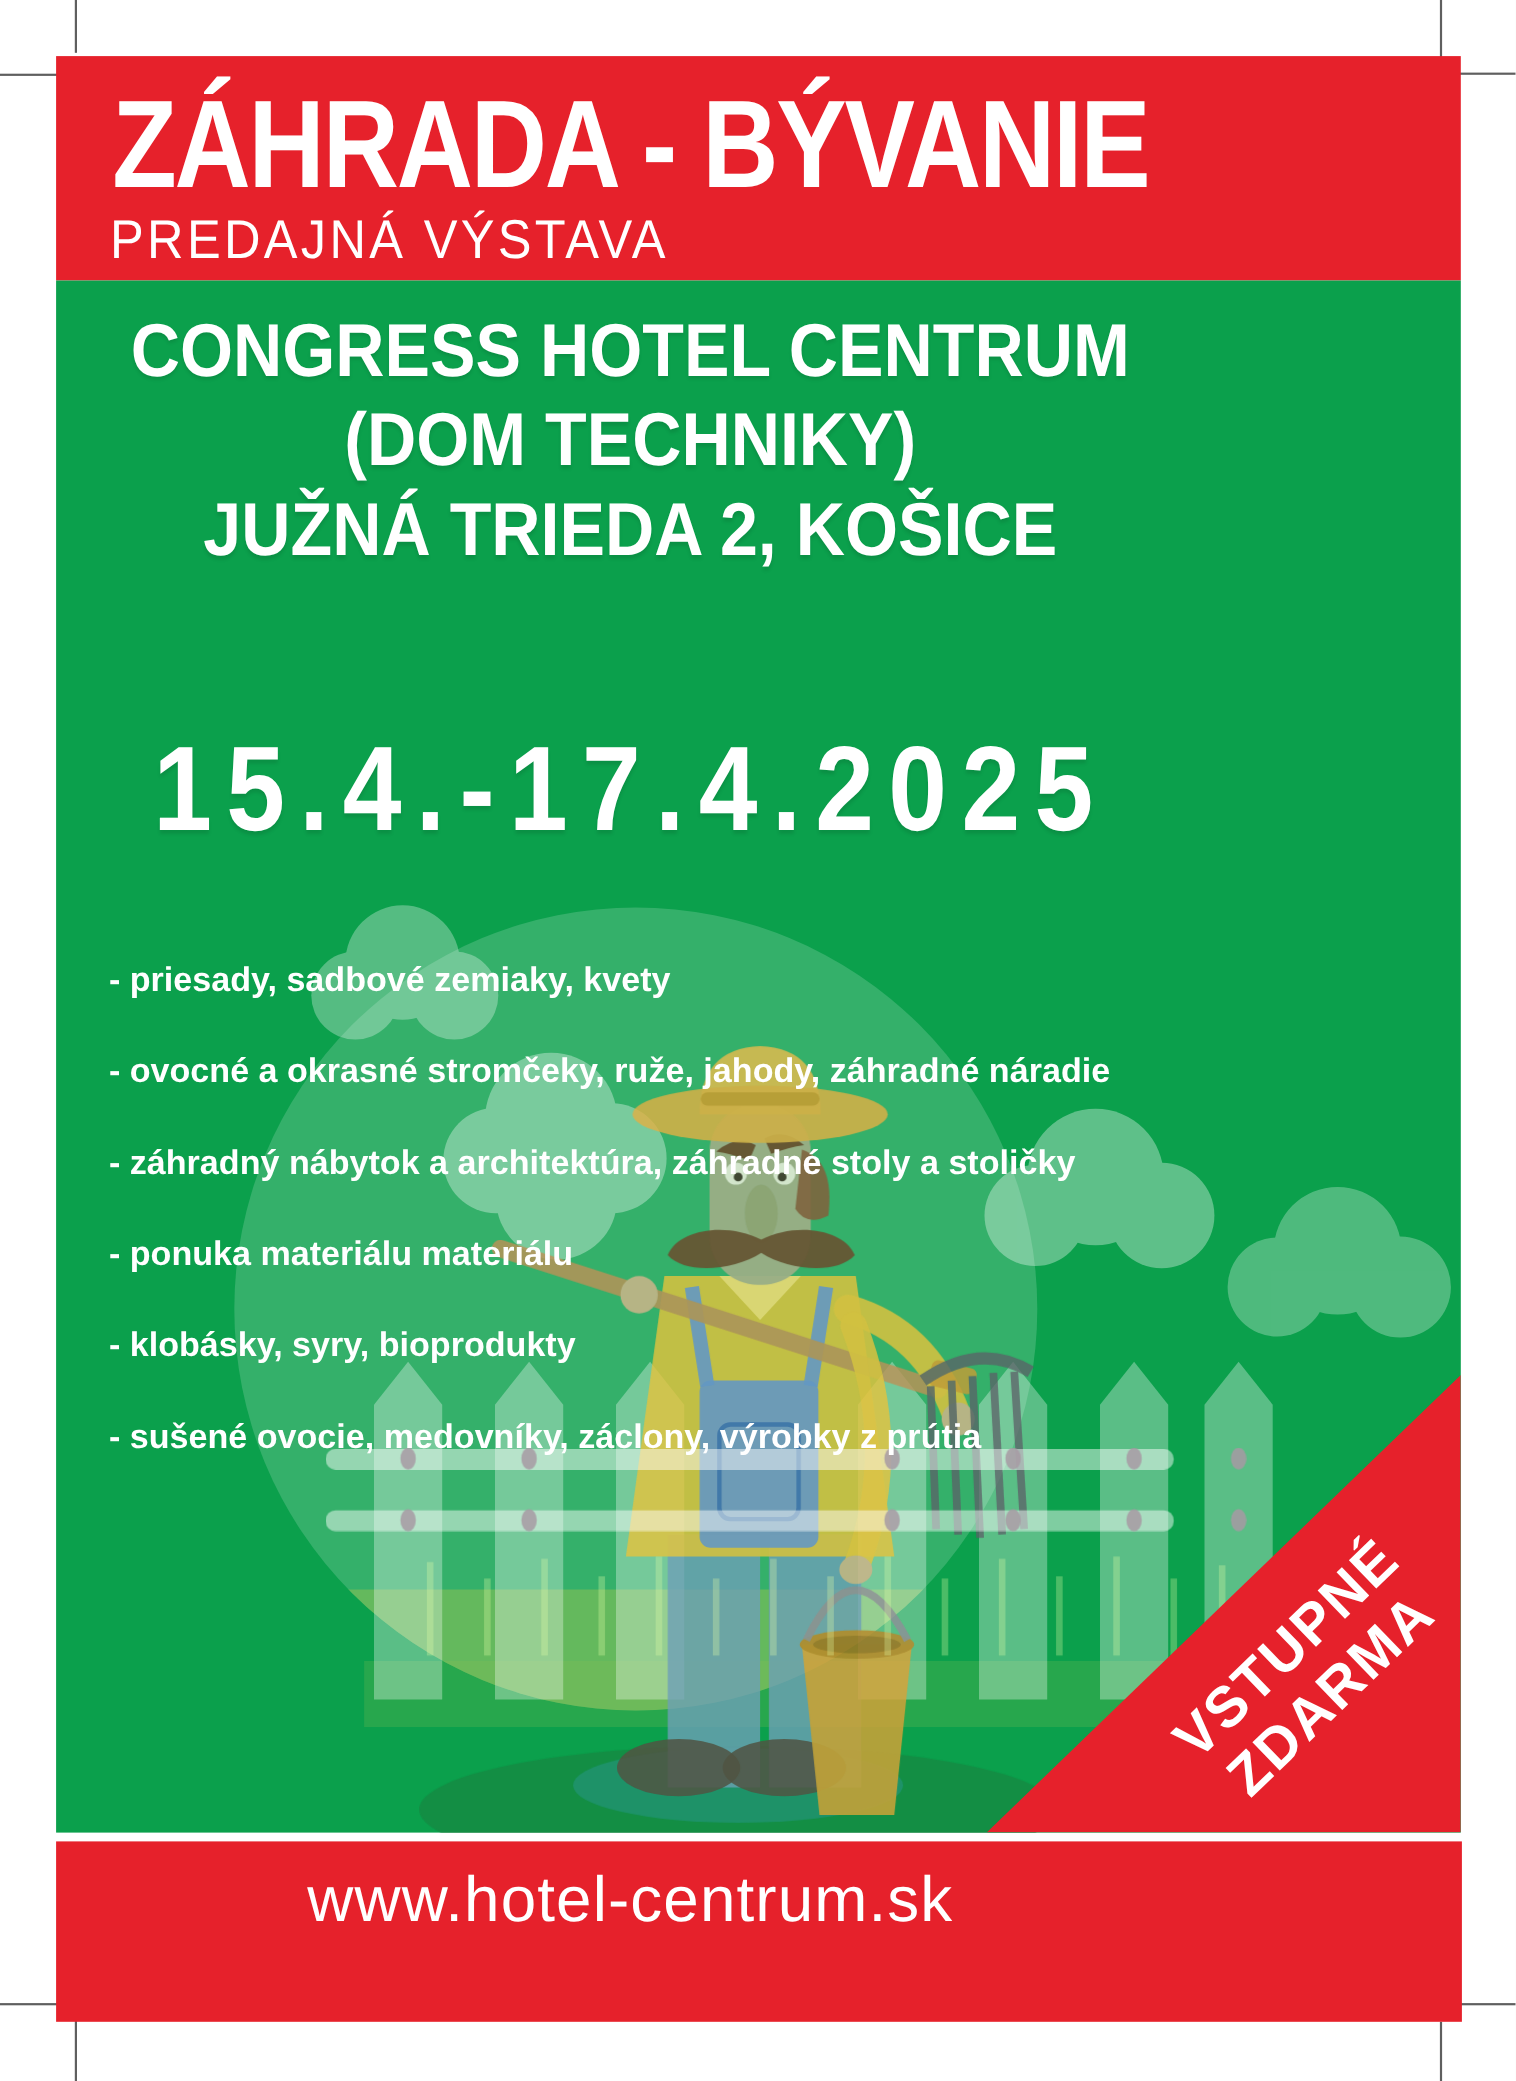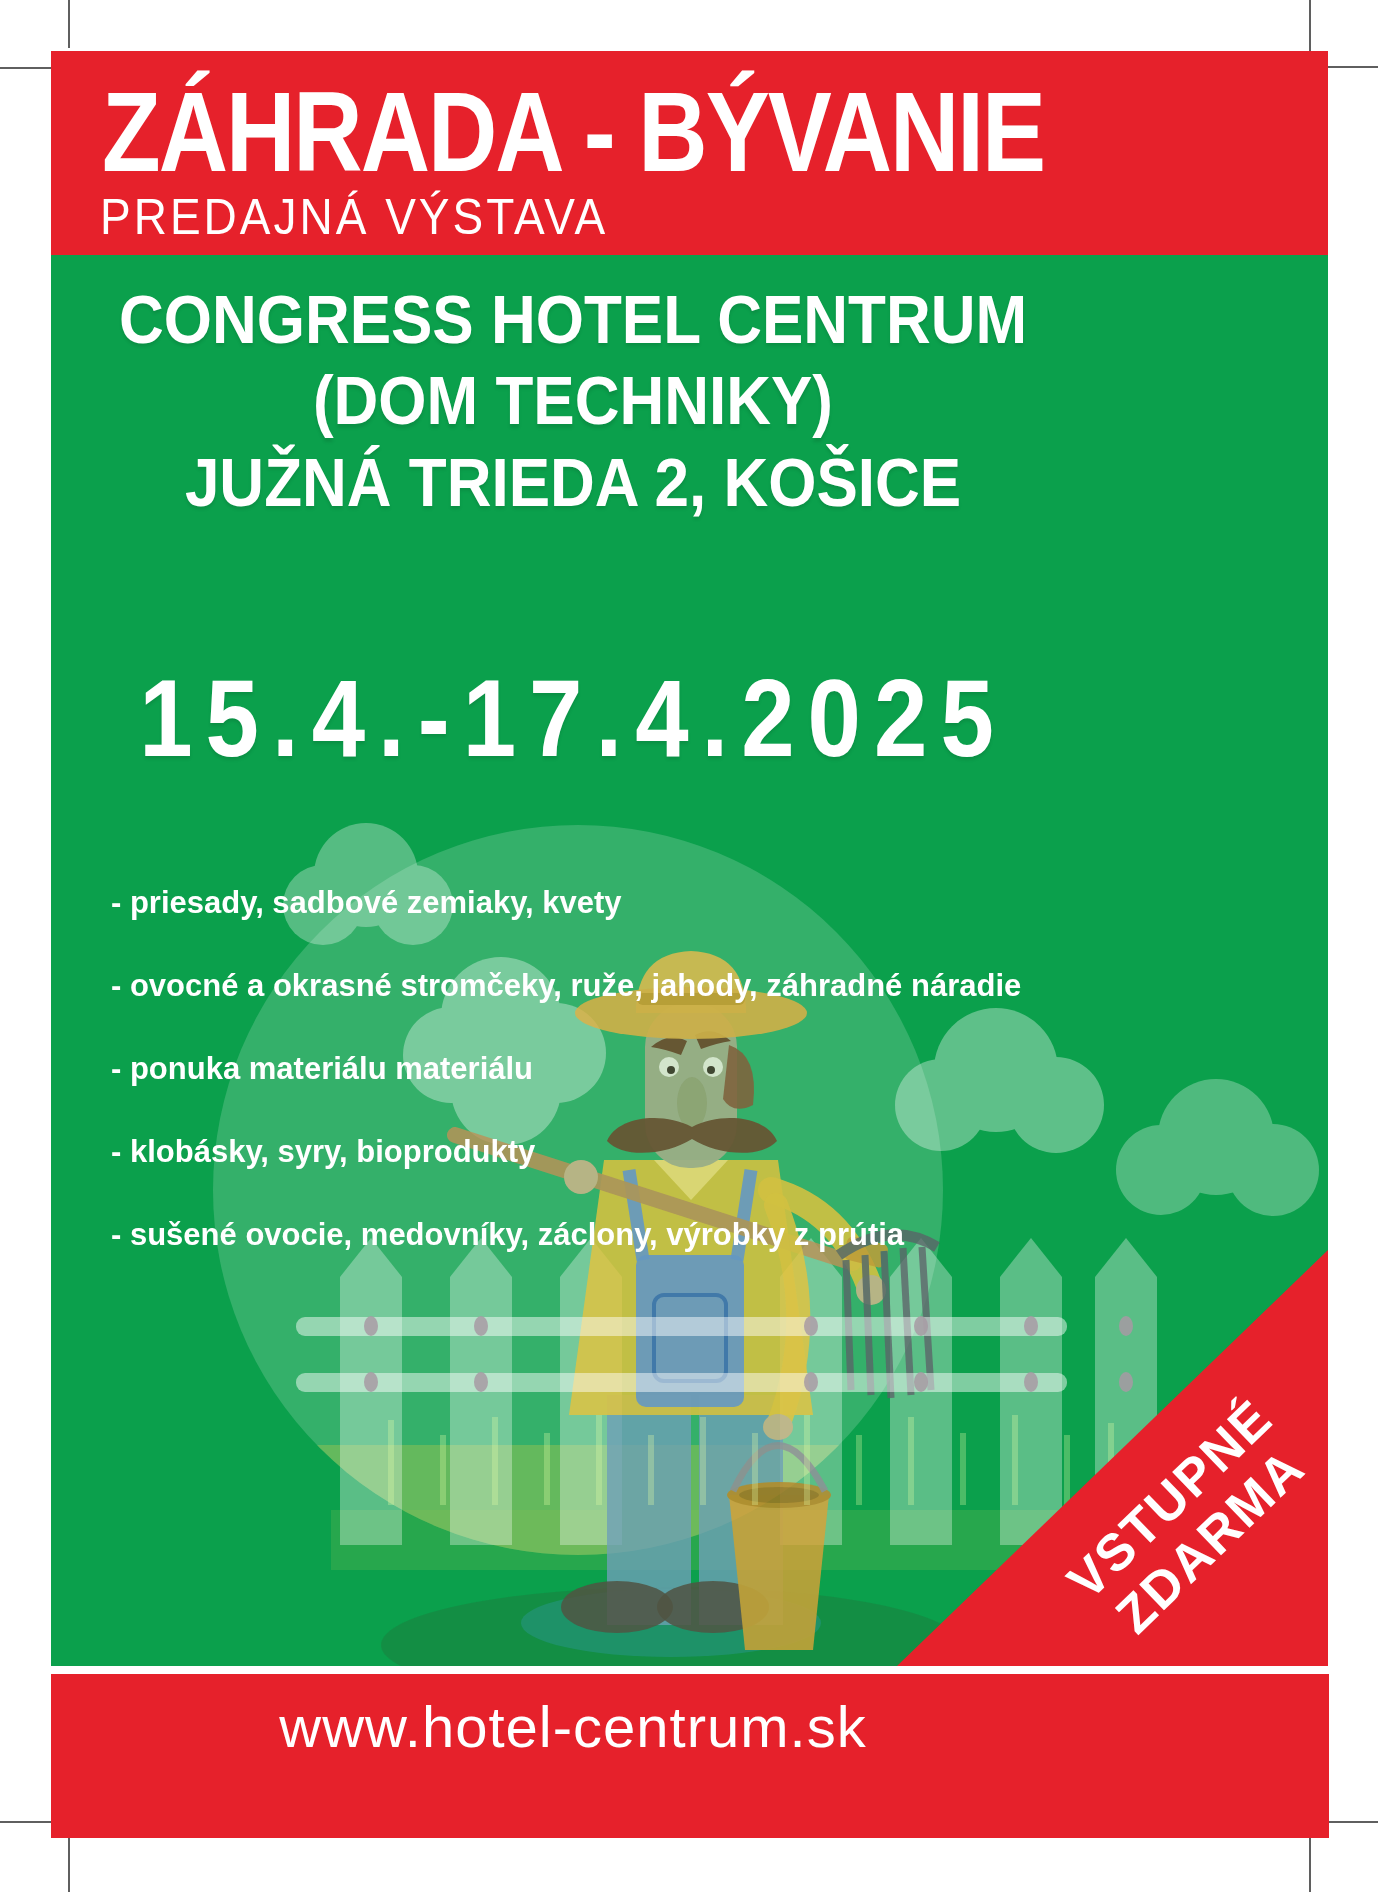--- a/index.html
+++ b/index.html
@@ -57,21 +57,21 @@
   .date {
     position: absolute; top: 404px; left: 0; width: 1044px; z-index: 2;
     text-align: center; color: var(--text); font-weight: 700;
     font-size: 96px; line-height: 104px; letter-spacing: 13px;
     transform: scaleY(1.14); transform-origin: top center;
     text-shadow: 0 3px 3px rgba(0,0,0,.10);
     white-space: nowrap;
   }
   .items {
     position: absolute; top: 612px; left: 44px; z-index: 2;
-    margin: 16px; padding: 0; list-style: none;
+    margin: 4px; padding: 0; list-style: none;
     color: var(--text); font-size: 31px; font-weight: 700;
   }
   .items li { line-height: 40px; margin-bottom: 43px; white-space: nowrap; }
 
   .ribbon-triangle {
     position: absolute; right: 0; bottom: 0; width: 431px; height: 416px; z-index: 3;
     background: var(--red);
     -webkit-clip-path: polygon(100% 0, 0 100%, 100% 100%);
     clip-path: polygon(100% 0, 0 100%, 100% 100%);
   }
@@ -244,20 +244,21 @@
         <div>CONGRESS HOTEL CENTRUM</div>
         <div>(DOM TECHNIKY)</div>
         <div>JUŽNÁ TRIEDA 2, KOŠICE</div>
       </div>
 
       <div class="date">15.4.-17.4.2025</div>
 
       <ul class="items">
         <li>- priesady, sadbové zemiaky, kvety</li>
         <li>- ovocné a okrasné stromčeky, ruže, jahody, záhradné náradie</li>
+        <li>- záhradný nábytok a architektúra, záhradné stoly a stoličky</li>
         <li>- ponuka materiálu materiálu</li>
         <li>- klobásky, syry, bioprodukty</li>
         <li>- sušené ovocie, medovníky, záclony, výrobky z prútia</li>
       </ul>
 
       <div class="ribbon-triangle"></div>
       <div class="ribbon-text">
         <div>VSTUPNÉ</div>
         <div>ZDARMA</div>
       </div>

